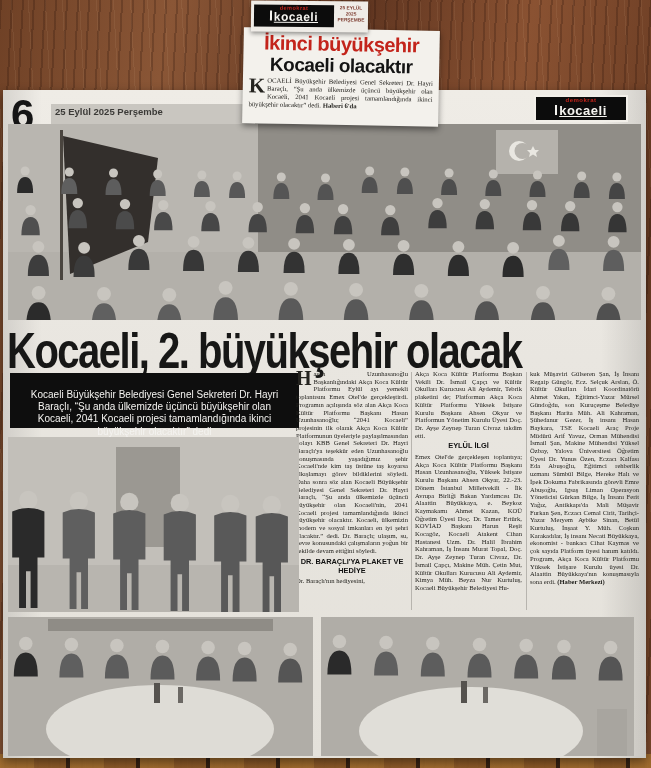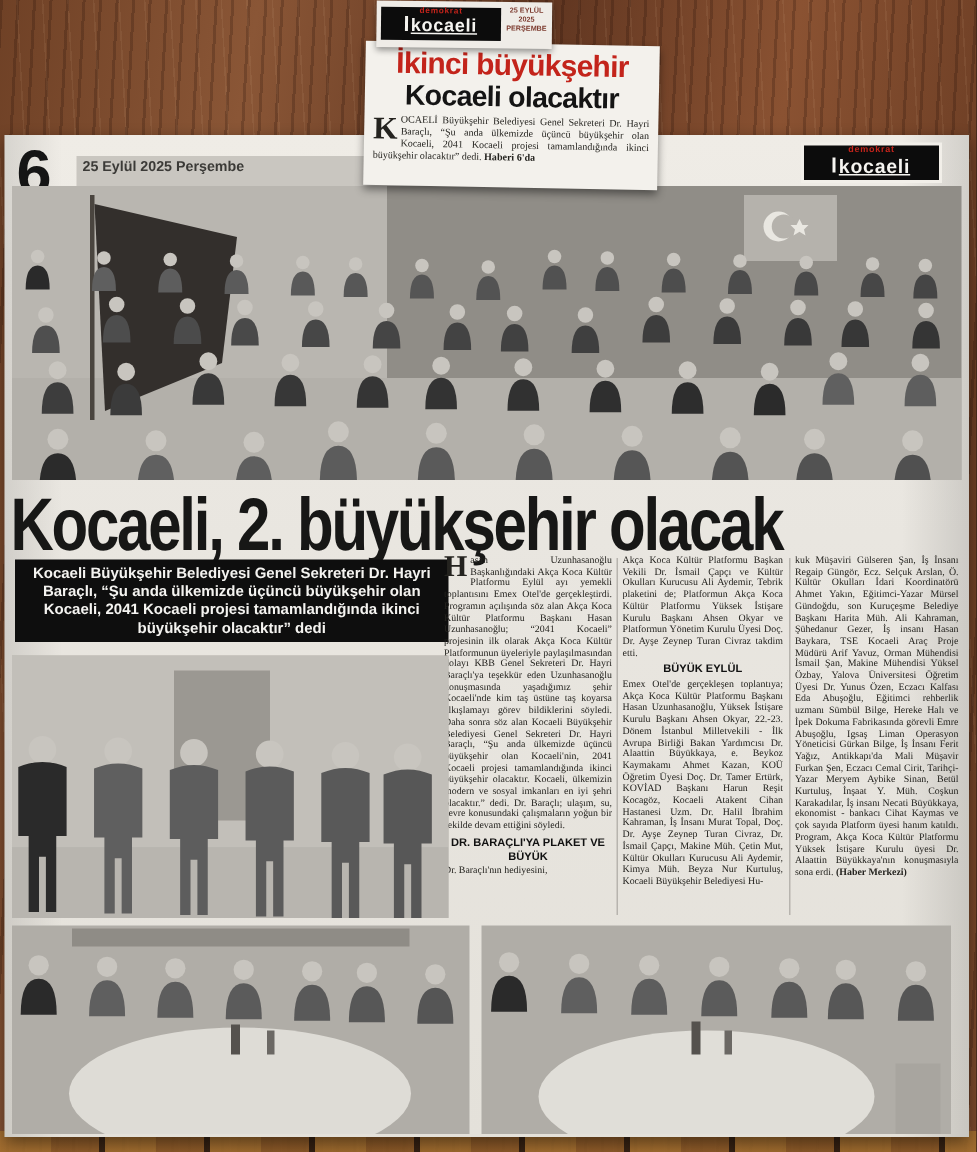--- a/index.html
+++ b/index.html
@@ -26,22 +26,22 @@
   .masthead-page{right:20px;top:7px;width:90px;height:23px;}
   .masthead-top{font-size:6px;font-weight:bold;color:#c3241b;line-height:7px;letter-spacing:.5px;}
   .masthead-name{font-size:13px;font-weight:bold;color:#f5f4f0;line-height:13px;letter-spacing:.5px;text-decoration:underline;}
   .masthead-name::before{content:"";display:inline-block;width:2px;height:10px;background:#f5f4f0;margin-right:2px;}
   .photo{position:absolute;display:block;background:#b0ada7;}
   #photo-main{left:5px;top:34px;width:633px;height:196px;}
   .headline{position:absolute;left:4px;top:233px;width:640px;height:54px;
     font-size:40px;font-weight:900;letter-spacing:-1.5px;color:#171716;white-space:nowrap;
     transform:scale(1.0,1.24);transform-origin:left top;line-height:44px;}
   .subhead-box{position:absolute;left:7px;top:283px;width:289px;height:55px;background:#0e0e0e;
-    color:#f4f3f0;font-size:10px;font-weight:bold;text-align:center;line-height:1.22;
-    padding:4px 9px;box-sizing:border-box;}
+    color:#f4f3f0;font-size:10px;font-weight:normal;text-align:center;line-height:1.22;
+    padding:16px 9px;box-sizing:border-box;}
   .col{position:absolute;top:280px;font-family:"Liberation Serif",serif;font-size:6.6px;
     line-height:1.17;color:#24231f;text-align:justify;overflow:hidden;}
   .col1{left:293px;width:112px;height:244px;}
   .col2{left:412px;width:107px;height:244px;}
   .col3{left:527px;width:109px;height:234px;}
   .colrule{position:absolute;top:282px;width:1px;height:238px;background:#b7b4ae;}
   .r1{left:408px;} .r2{left:523px;}
   .dropcap{float:left;font-size:20px;line-height:17px;font-weight:bold;padding-right:2px;font-family:"Liberation Serif",serif;}
   .colsubhead{font-family:"Liberation Sans",sans-serif;font-size:7.4px;font-weight:bold;
     text-align:center;margin:3px 0 2px 0;color:#111;}
@@ -162,27 +162,27 @@
       </svg>
 
     <div class="headline">Kocaeli, 2. büyükşehir olacak</div>
 
     <div class="subhead-box">
       <span>Kocaeli Büyükşehir Belediyesi Genel Sekreteri Dr. Hayri Baraçlı, “Şu anda ülkemizde üçüncü büyükşehir olan Kocaeli, 2041 Kocaeli projesi tamamlandığında ikinci büyükşehir olacaktır” dedi</span>
     </div>
 
     <div class="col col1">
       <span class="dropcap">H</span><span>asan Uzunhasanoğlu Başkanlığındaki Akça Koca Kültür Platformu Eylül ayı yemekli toplantısını Emex Otel'de gerçekleştirdi. Programın açılışında söz alan Akça Koca Kültür Platformu Başkanı Hasan Uzunhasanoğlu; “2041 Kocaeli” projesinin ilk olarak Akça Koca Kültür Platformunun üyeleriyle paylaşılmasından dolayı KBB Genel Sekreteri Dr. Hayri Baraçlı'ya teşekkür eden Uzunhasanoğlu konuşmasında yaşadığımız şehir Kocaeli'nde kim taş üstüne taş koyarsa alkışlamayı görev bildiklerini söyledi. Daha sonra söz alan Kocaeli Büyükşehir Belediyesi Genel Sekreteri Dr. Hayri Baraçlı, “Şu anda ülkemizde üçüncü büyükşehir olan Kocaeli'nin, 2041 Kocaeli projesi tamamlandığında ikinci büyükşehir olacaktır. Kocaeli, ülkemizin modern ve sosyal imkanları en iyi şehri olacaktır.” dedi. Dr. Baraçlı; ulaşım, su, çevre konusundaki çalışmaların yoğun bir şekilde devam ettiğini söyledi.</span>
-      <div class="colsubhead">DR. BARAÇLI'YA PLAKET VE BÜYÜK</div>
+      <div class="colsubhead">DR. BARAÇLI'YA PLAKET VE HEDİYE</div>
       <span>Dr. Baraçlı'nın hediyesini,</span>
     </div>
     <div class="colrule r1"></div>
     <div class="col col2">
       <span>Akça Koca Kültür Platformu Başkan Vekili Dr. İsmail Çapçı ve Kültür Okulları Kurucusu Ali Aydemir, Tebrik plaketini de; Platformun Akça Koca Kültür Platformu Yüksek İstişare Kurulu Başkanı Ahsen Okyar ve Platformun Yönetim Kurulu Üyesi Doç. Dr. Ayşe Zeynep Turan Civraz takdim etti.</span>
-      <div class="colsubhead">BÜYÜK EYLÜL</div>
+      <div class="colsubhead">EYLÜL İLGİ</div>
       <span>Emex Otel'de gerçekleşen toplantıya; Akça Koca Kültür Platformu Başkanı Hasan Uzunhasanoğlu, Yüksek İstişare Kurulu Başkanı Ahsen Okyar, 22.-23. Dönem İstanbul Milletvekili - İlk Avrupa Birliği Bakan Yardımcısı Dr. Alaattin Büyükkaya, e. Beykoz Kaymakamı Ahmet Kazan, KOÜ Öğretim Üyesi Doç. Dr. Tamer Ertürk, KOVİAD Başkanı Harun Reşit Kocagöz, Kocaeli Atakent Cihan Hastanesi Uzm. Dr. Halil İbrahim Kahraman, İş İnsanı Murat Topal, Doç. Dr. Ayşe Zeynep Turan Civraz, Dr. İsmail Çapçı, Makine Müh. Çetin Mut, Kültür Okulları Kurucusu Ali Aydemir, Kimya Müh. Beyza Nur Kurtuluş, Kocaeli Büyükşehir Belediyesi Hu-</span>
     </div>
     <div class="colrule r2"></div>
     <div class="col col3">
       <span>kuk Müşaviri Gülseren Şan, İş İnsanı Regaip Güngör, Ecz. Selçuk Arslan, Ö. Kültür Okulları İdari Koordinatörü Ahmet Yakın, Eğitimci-Yazar Mürsel Gündoğdu, son Kuruçeşme Belediye Başkanı Harita Müh. Ali Kahraman, Şühedanur Gezer, İş insanı Hasan Baykara, TSE Kocaeli Araç Proje Müdürü Arif Yavuz, Orman Mühendisi İsmail Şan, Makine Mühendisi Yüksel Özbay, Yalova Üniversitesi Öğretim Üyesi Dr. Yunus Özen, Eczacı Kalfası Eda Abuşoğlu, Eğitimci rehberlik uzmanı Sümbül Bilge, Hereke Halı ve İpek Dokuma Fabrikasında görevli Emre Abuşoğlu, Igsaş Liman Operasyon Yöneticisi Gürkan Bilge, İş İnsanı Ferit Yağız, Antikkapı'da Mali Müşavir Furkan Şen, Eczacı Cemal Cirit, Tarihçi-Yazar Meryem Aybike Sinan, Betül Kurtuluş, İnşaat Y. Müh. Coşkun Karakadılar, İş insanı Necati Büyükkaya, ekonomist - bankacı Cihat Kaymas ve çok sayıda Platform üyesi hanım katıldı. Program, Akça Koca Kültür Platformu Yüksek İstişare Kurulu üyesi Dr. Alaattin Büyükkaya'nın konuşmasıyla sona erdi. </span><span class="bold">(Haber Merkezi)</span>
     </div>
 
     <svg class="photo" id="photo-standing" viewBox="0 0 291 175">
       <rect x="0" y="0" width="291" height="128" fill="#c2bfb9"></rect>
       <rect x="108" y="10" width="64" height="100" fill="#9b9892"></rect>

